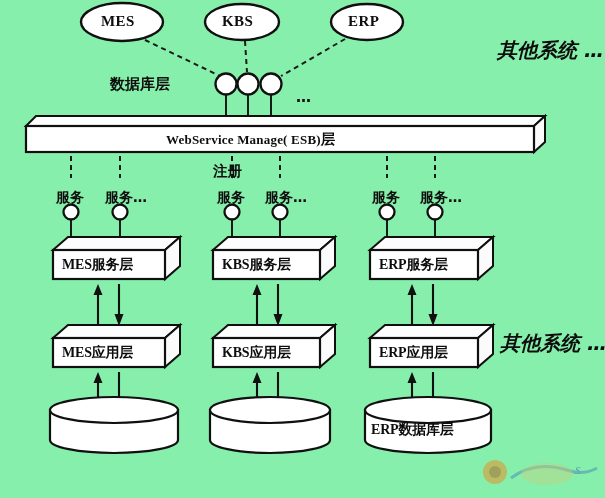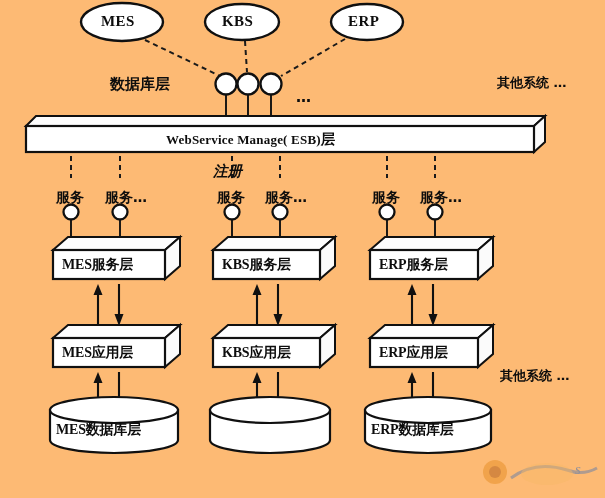--- a/index.html
+++ b/index.html
@@ -8,21 +8,21 @@
     padding: 0;
     background: #ffffff;
   }
   body {
     font-family: "Liberation Serif", "DejaVu Serif", serif;
   }
   #canvas {
     position: relative;
     width: 605px;
     height: 498px;
-    background: #fdba74;
+    background: #86efac;
     overflow: hidden;
   }
   svg#diagram {
     position: absolute;
     left: 0;
     top: 0;
     width: 605px;
     height: 498px;
   }
   .face {
@@ -107,26 +107,25 @@
     font-family: "Liberation Serif", serif;
     font-weight: 700;
   }
   .svc-label {
     font-size: 14px;
   }
   .coarse-label {
     font-size: 15px;
   }
   .other-label {
-    font-size: 13px;
-    margin-top: 36px;
+    font-size: 20px;
+    font-style: italic;
   }
   .reg-label {
     font-size: 14.5px;
-    font-style: italic;
   }
   .dots {
     font-family: "DejaVu Sans", sans-serif;
     font-weight: 700;
     font-size: 15px;
     letter-spacing: 1px;
   }
   .caption {
     position: absolute;
     left: 0;
@@ -345,23 +344,20 @@
   </div>
   <div class="lbl box-label" style="left:222px; top:345px;">
     <span class="lat">KBS</span><span class="cjk">应用层</span>
   </div>
   <div class="lbl box-label" style="left:379px; top:345px;">
     <span class="lat">ERP</span><span class="cjk">应用层</span>
   </div>
 
   <div class="lbl cjk other-label" style="left:500px; top:333px;">其他系统 …</div>
 
-  <div class="lbl box-label" style="left:56px; top:422px;">
-    <span class="lat">MES</span><span class="cjk">数据库层</span>
-  </div>
   <div class="lbl box-label" style="left:371px; top:422px;">
     <span class="lat">ERP</span><span class="cjk">数据库层</span>
   </div>
 
 
   <svg class="watermark" viewBox="0 0 150 36">
     <g opacity="0.55">
       <circle cx="40" cy="14" r="12" fill="#e8912a"></circle>
       <circle cx="40" cy="14" r="6" fill="#b5611a"></circle>
       <path d="M 56,20 Q 80,2 112,12 Q 128,18 142,10" stroke="#3f6fb5" stroke-width="3" fill="none" opacity="0.75"></path>

